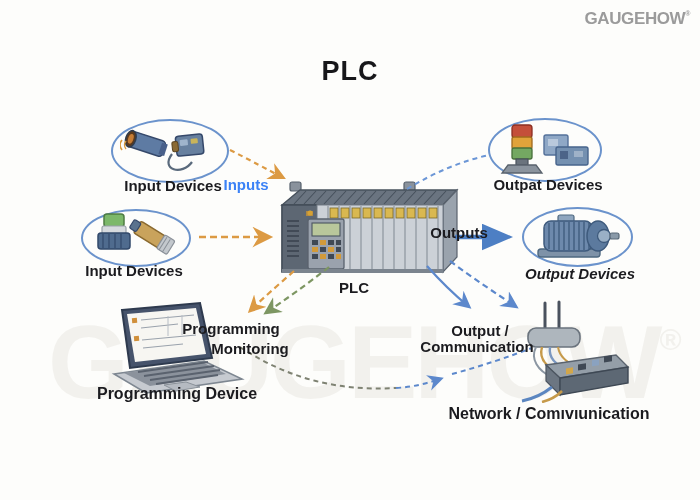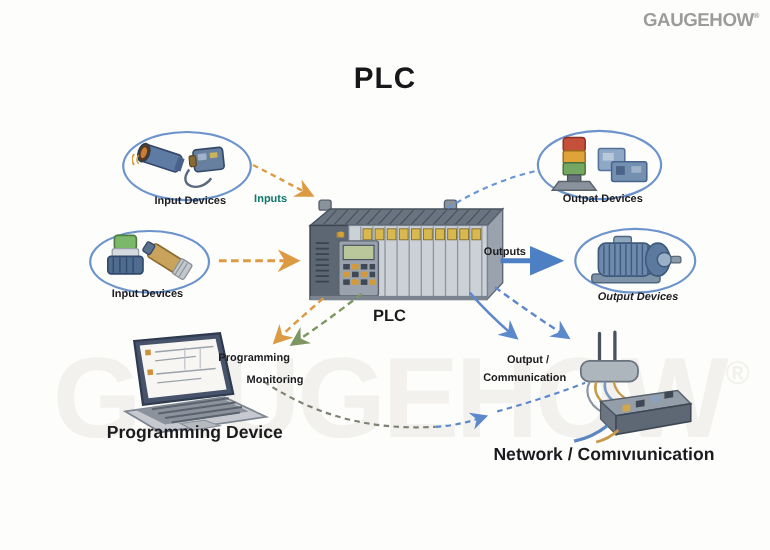--- a/index.html
+++ b/index.html
@@ -28,24 +28,24 @@
   
   .oval{
     border:2.5px solid #6b93cc;border-radius:50%;z-index:2;background:transparent;
   }
   #oval-input-top{left:111px;top:119px;width:114px;height:60px;}
   #oval-input-mid{left:81px;top:209px;width:106px;height:54px;}
   #oval-output-top{left:488px;top:118px;width:110px;height:60px;}
   #oval-output-mid{left:522px;top:207px;width:107px;height:56px;}
   
   .lbl{
-    font-size:10px;font-weight:600;color:#1b1b1f;white-space:nowrap;
+    font-size:15px;font-weight:600;color:#1b1b1f;white-space:nowrap;
     transform:translateX(-50%);z-index:6;
   }
-  .lbl.orange{color:#0f766e;text-align:center;}
+  .lbl.orange{color:#3b82f6;text-align:center;}
   .lbl.big{font-size:15px;}
   .lbl.md{font-size:16px;}
   svg{display:block;}
   .illus{z-index:3;}
   #arrows{left:0;top:0;z-index:4;pointer-events:none;}
 </style>
 </head>
 <body>
 
 <div id="canvas">

